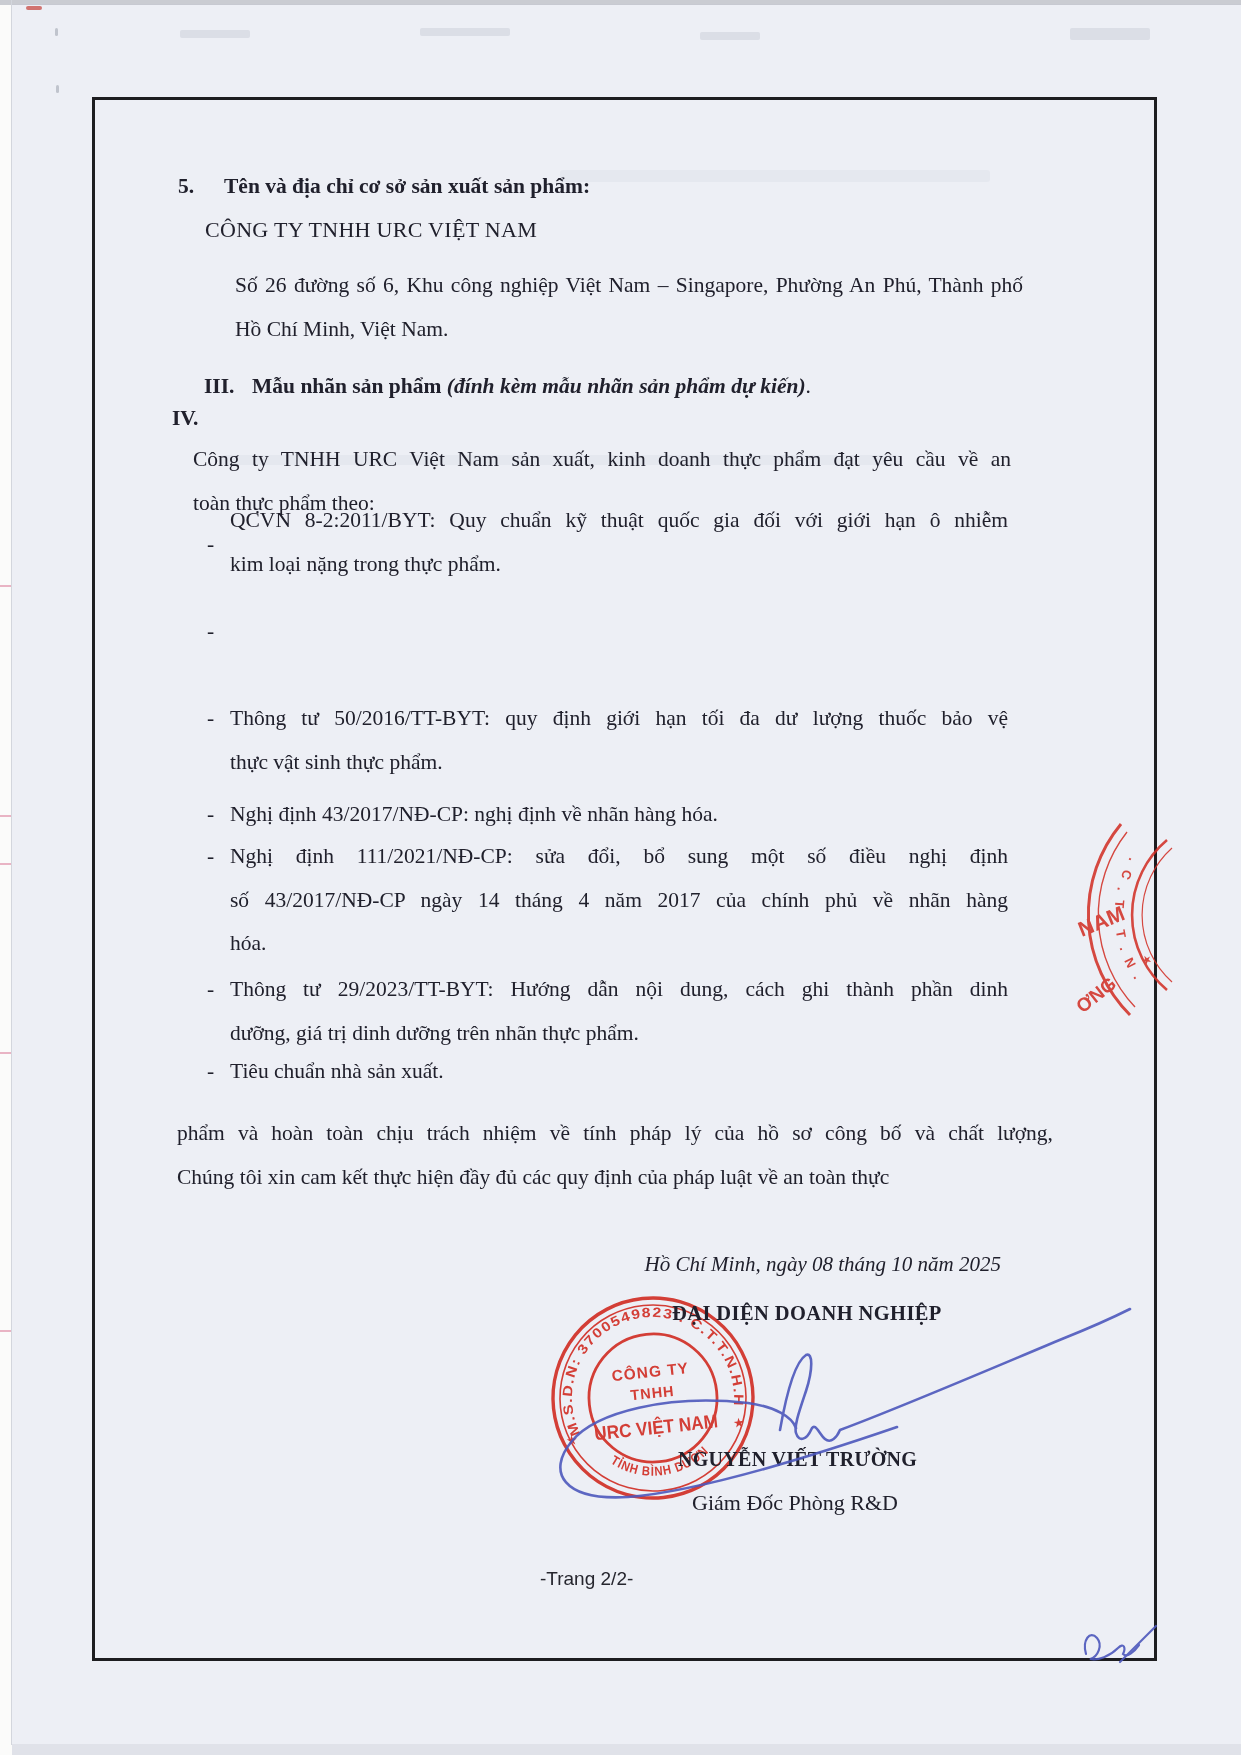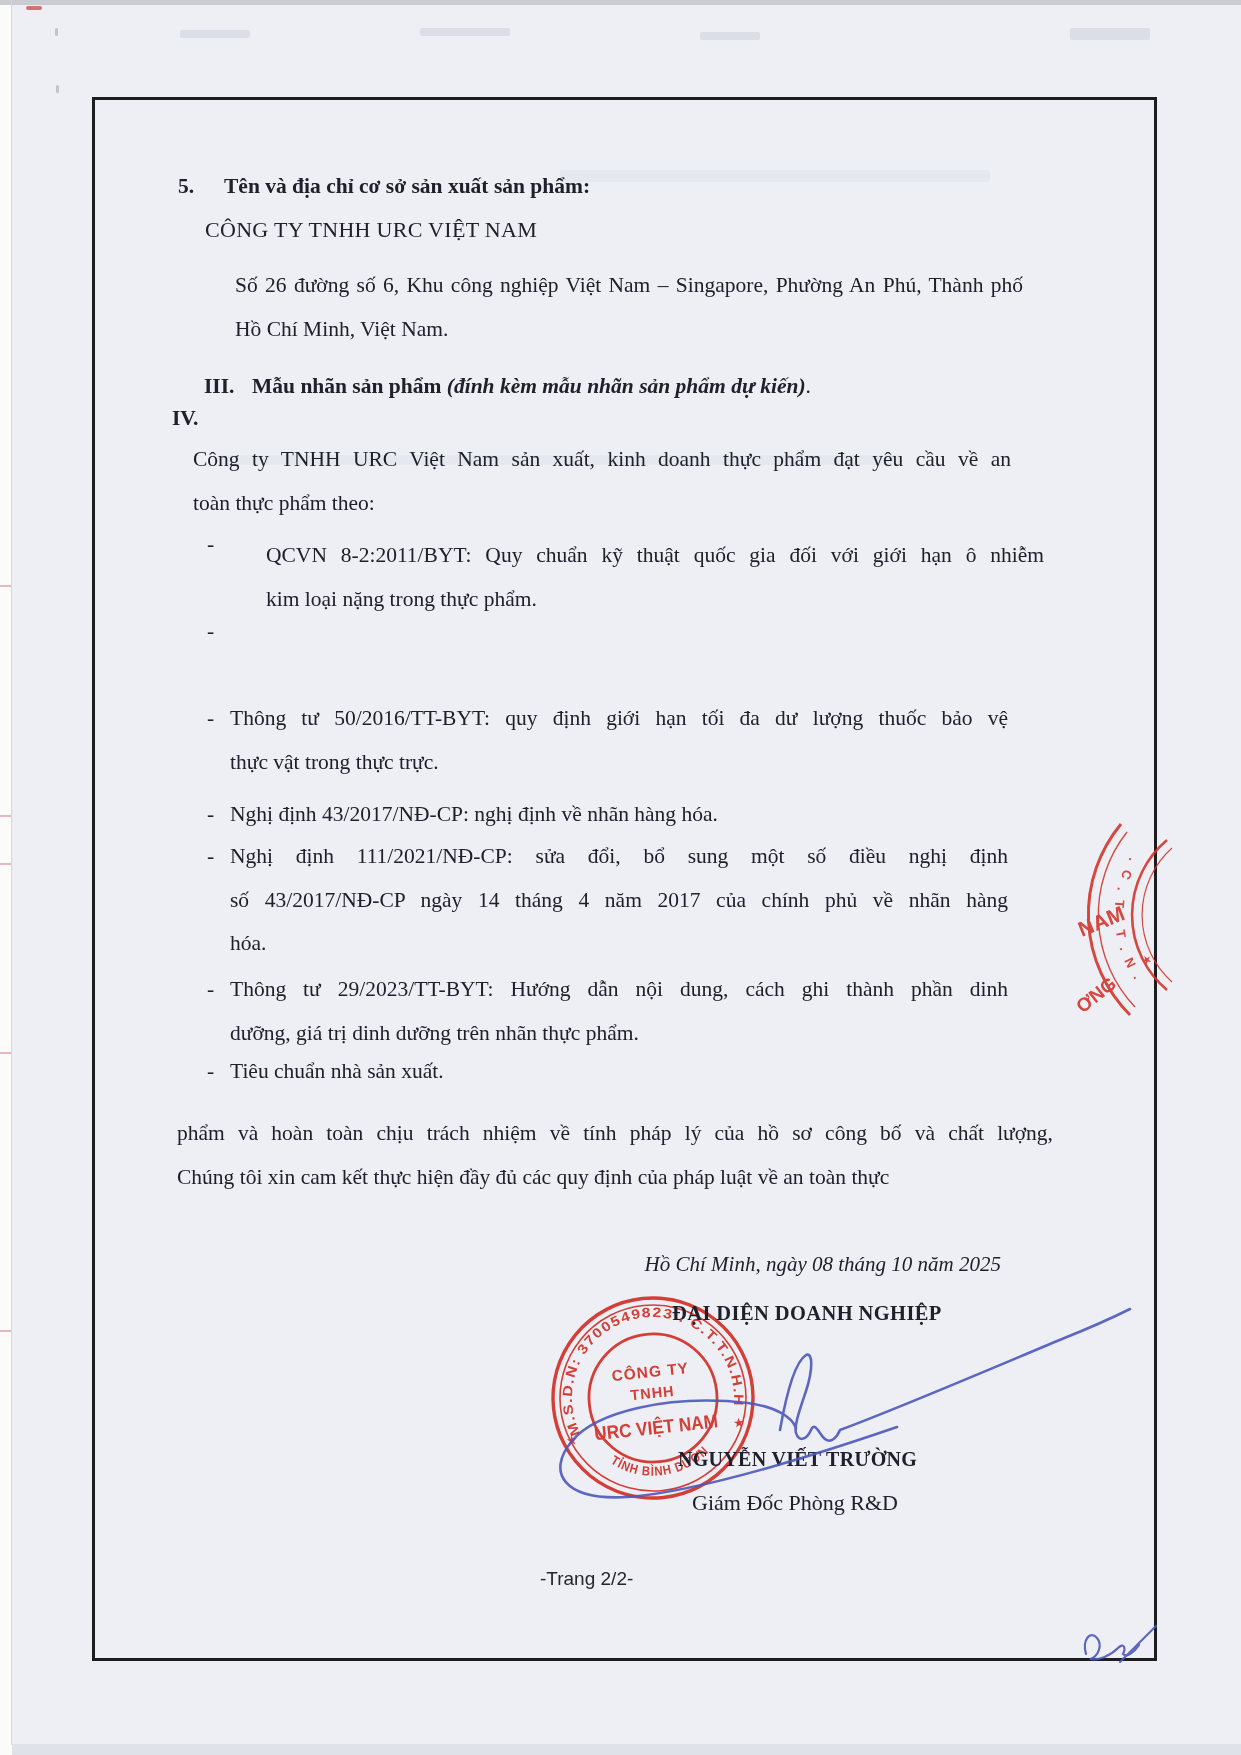--- a/index.html
+++ b/index.html
@@ -78,31 +78,31 @@
   <div class="abs heading-row t" style="left:172px;top:397px;">
     <span class="sec-num" style="width:48px;">IV.</span>
   </div>
 
   <div class="abs t" style="left:193px;top:438px;width:818px;">
       <div class="tline">Công ty TNHH URC Việt Nam sản xuất, kinh doanh thực phẩm đạt yêu cầu về an</div>
       <div class="tline">toàn thực phẩm theo:</div>
     </div>
 
   <div class="abs t" style="left:207px;top:523px;">-</div>
-  <div class="abs t" style="left:230px;top:534px;width:778px;margin-left:36px;">
+  <div class="abs t" style="left:230px;top:499px;width:778px;">
       <div class="tline">QCVN 8-2:2011/BYT: Quy chuẩn kỹ thuật quốc gia đối với giới hạn ô nhiễm</div>
       <div class="tline">kim loại nặng trong thực phẩm.</div>
     </div>
 
   <div class="abs t" style="left:207px;top:610px;">-</div>
 
   <div class="abs t" style="left:207px;top:697px;">-</div>
   <div class="abs t" style="left:230px;top:697px;width:778px;">
       <div class="tline">Thông tư 50/2016/TT-BYT: quy định giới hạn tối đa dư lượng thuốc bảo vệ</div>
-      <div class="tline">thực vật trong thực trực.</div>
+      <div class="tline">thực vật sinh thực phẩm.</div>
     </div>
 
   <div class="abs t" style="left:207px;top:793px;">-</div>
   <div class="abs t" style="left:230px;top:793px;width:778px;">
       <div class="tline">Nghị định 43/2017/NĐ-CP: nghị định về nhãn hàng hóa.</div>
     </div>
 
   <div class="abs t" style="left:207px;top:835px;">-</div>
   <div class="abs t" style="left:230px;top:835px;width:778px;">
       <div class="tline">Nghị định 111/2021/NĐ-CP: sửa đổi, bổ sung một số điều nghị định</div>

